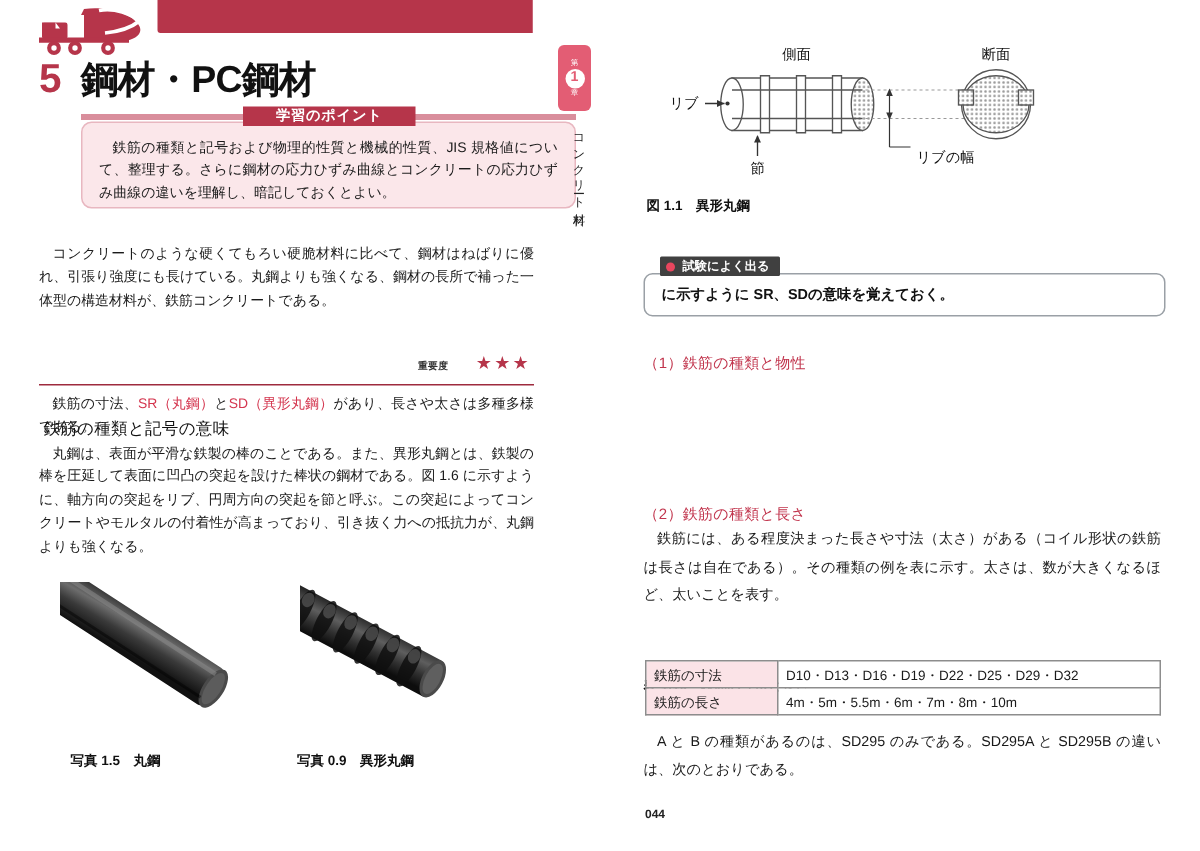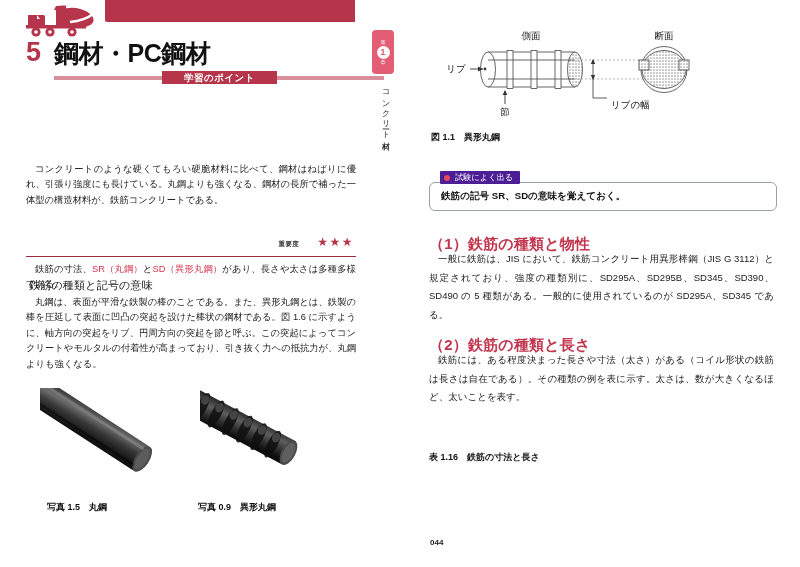--- a/index.html
+++ b/index.html
@@ -186,22 +186,22 @@
   }
   .fig-cap {
     position: absolute; left: 431px; top: 131px;
     font-size: 9px; font-weight: bold; color: #111;
   }
 
   
   .exam-tag {
     position: absolute; left: 440px; top: 171px;
     height: 13px; padding: 0 7px 0 15px;
-    background: #4c1d95; color: #fff;
-    font-size: 8.2px; font-weight: normal;
+    background: #404040; color: #fff;
+    font-size: 8.2px; font-weight: bold;
     line-height: 13px; border-radius: 1px;
     z-index: 3;
     text-align: right;
   }
   .exam-dot {
     position: absolute; left: 444px; top: 175px;
     width: 6px; height: 6px; border-radius: 50%;
     background: #e8465e; z-index: 4;
   }
   .exam-box {
@@ -210,21 +210,21 @@
     border: 1px solid #9aa0a6;
     border-radius: 6px;
     background: #fff;
     padding: 7px 0 0 11px;
     font-size: 9.6px; color: #111; font-weight: bold;
   }
 
   
   .r-head {
     position: absolute; left: 429px;
-    font-size: 15px; font-weight: bold; color: #c1344c;
+    font-size: 10px; font-weight: normal; color: #c1344c;
     letter-spacing: 0.2px;
   }
   .r-para {
     position: absolute; left: 429px;
     width: 345px;
     font-size: 9.5px; color: #1a1a1a; line-height: 1.95;
     text-align: justify; text-indent: 9px;
   }
   #r-head1 { top: 235px; }
   #r-para1 { top: 250px; }
@@ -294,20 +294,23 @@
 
     <div class="title-row">
       <span class="title-num">5</span>
       <span class="title-text">鋼材・PC鋼材</span>
     </div>
 
     <div class="lp-wrap">
       <div class="lp-tag-l"></div>
       <div class="lp-tag-r"></div>
       <div class="lp-tag">学習のポイント</div>
+      <div class="lp-box">
+        <div class="lp-text">鉄筋の種類と記号および物理的性質と機械的性質、JIS 規格値について、整理する。さらに鋼材の応力ひずみ曲線とコンクリートの応力ひずみ曲線の違いを理解し、暗記しておくとよい。</div>
+      </div>
     </div>
 
     <div class="l-para" id="l-para1">コンクリートのような硬くてもろい硬脆材料に比べて、鋼材はねばりに優れ、引張り強度にも長けている。丸鋼よりも強くなる、鋼材の長所で補った一体型の構造材料が、鉄筋コンクリートである。</div>
 
     <div class="sec-head-wrap">
       <div class="sec-head-title">鉄筋の種類と記号の意味</div>
       <div class="imp-label">重要度</div>
       <div class="imp-stars">★★★</div>
     </div>
 
@@ -453,27 +456,39 @@
         <rect x="214" y="48" width="10" height="10" fill="url(#hatch)"></rect>
         <rect x="254" y="48" width="10" height="10" fill="url(#hatch)"></rect>
       </g>
     </svg>
   </div>
 
   <div class="fig-cap">図 1.1　異形丸鋼</div>
 
   <div class="exam-tag">試験によく出る</div>
   <div class="exam-dot"></div>
-  <div class="exam-box">鉄筋の記号 SR、SDの意味を覚えておく。</div>
+  <div class="exam-box">に示すように SR、SDの意味を覚えておく。</div>
 
   <div class="r-head" id="r-head1">（1）鉄筋の種類と物性</div>
-  <div class="r-para" id="r-para1">一般に鉄筋は、JIS において、鉄筋コンクリート用異形棒鋼（JIS G 3112）と規定されており、強度の種類別に、SD295A、SD295B、SD345、SD390、SD490 の 5 種類がある。一般的に使用されているのが SD295A、SD345 である。</div>
 
   <div class="r-head" id="r-head2">（2）鉄筋の種類と長さ</div>
   <div class="r-para" id="r-para2">鉄筋には、ある程度決まった長さや寸法（太さ）がある（コイル形状の鉄筋は長さは自在である）。その種類の例を表に示す。太さは、数が大きくなるほど、太いことを表す。</div>
 
   <div class="tbl-cap">表 1.16　鉄筋の寸法と長さ</div>
 
-
+  <table class="r-table">
+    <tbody>
+      <tr>
+        <td class="k">鉄筋の寸法</td>
+        <td class="v">D10・D13・D16・D19・D22・D25・D29・D32</td>
+      </tr>
+      <tr>
+        <td class="k">鉄筋の長さ</td>
+        <td class="v">4m・5m・5.5m・6m・7m・8m・10m</td>
+      </tr>
+    </tbody>
+  </table>
+
+  <div class="r-para" id="r-para3">A と B の種類があるのは、SD295 のみである。SD295A と SD295B の違いは、次のとおりである。</div>
 
   <div class="r-footer">044</div>
 
 </div>
 
 </body></html>

